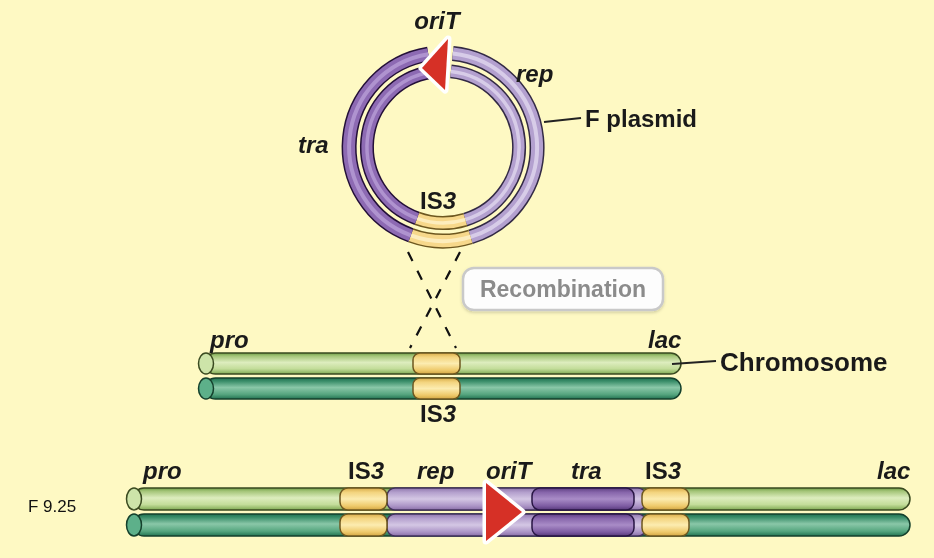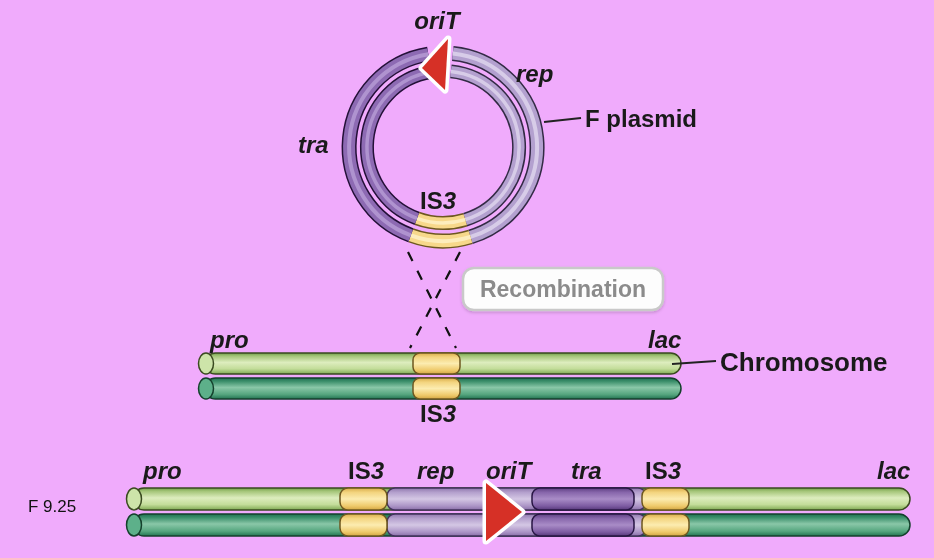--- a/index.html
+++ b/index.html
@@ -1,16 +1,16 @@
 <!DOCTYPE html>
 <html><head>
 <meta charset="utf-8">
 <style>
   html,body{margin:0;padding:0;background:#fff;}
-  #stage{position:relative;width:934px;height:558px;background:#f0abfc;overflow:hidden;
+  #stage{position:relative;width:934px;height:558px;background:#fef9c3;overflow:hidden;
          font-family:"Liberation Sans",sans-serif;}
   svg{position:absolute;left:0;top:0;}
   svg text{font-family:"Liberation Sans",sans-serif;fill:#1a1a1a;}
   .gene{font-size:24px;font-weight:bold;font-style:italic;}
   .seg{font-size:24px;font-weight:bold;}
   .seg .num{font-style:italic;}
   .callout{font-size:24px;font-weight:bold;}
   .callout-lg{font-size:26px;font-weight:bold;}
   .recomb-text{font-size:23px;font-weight:bold;fill:#8b8b8b;}
   .figlabel{font-size:17px;font-weight:normal;fill:#111;}

